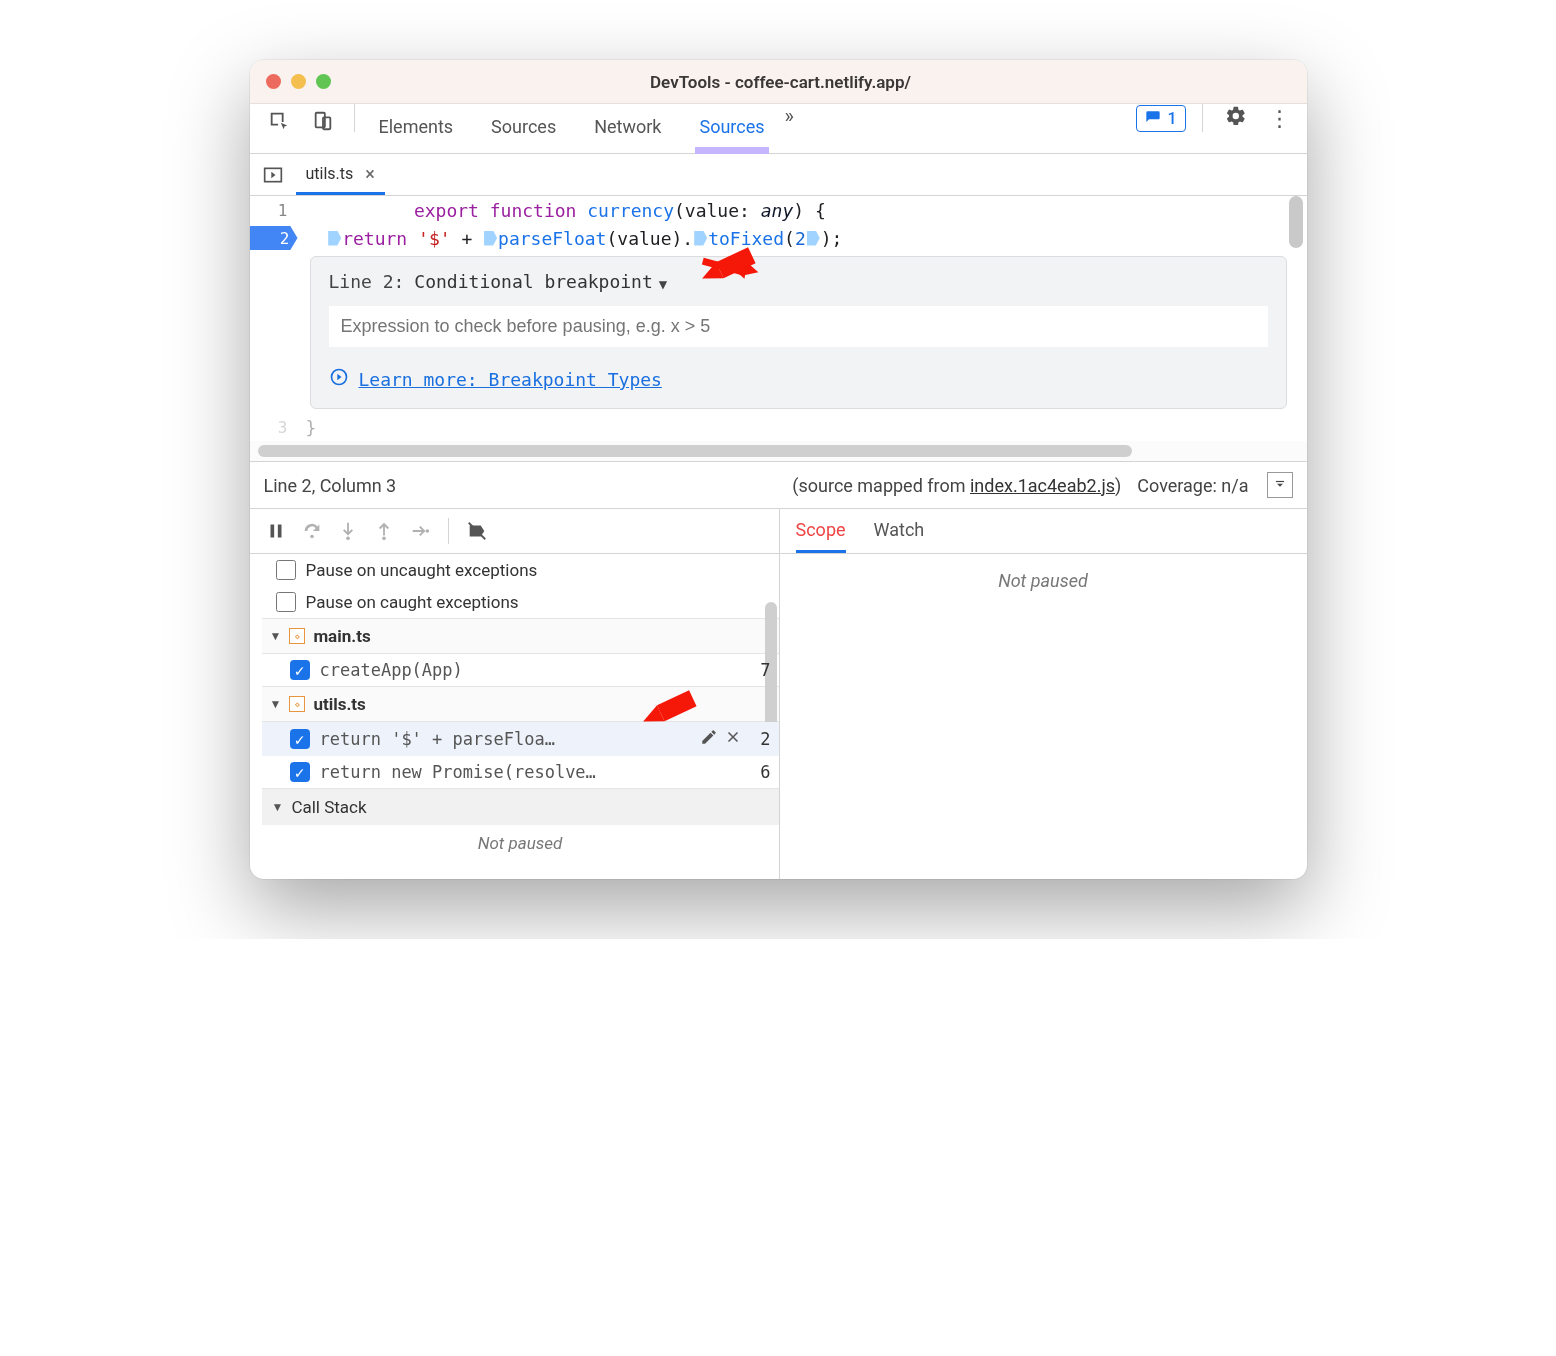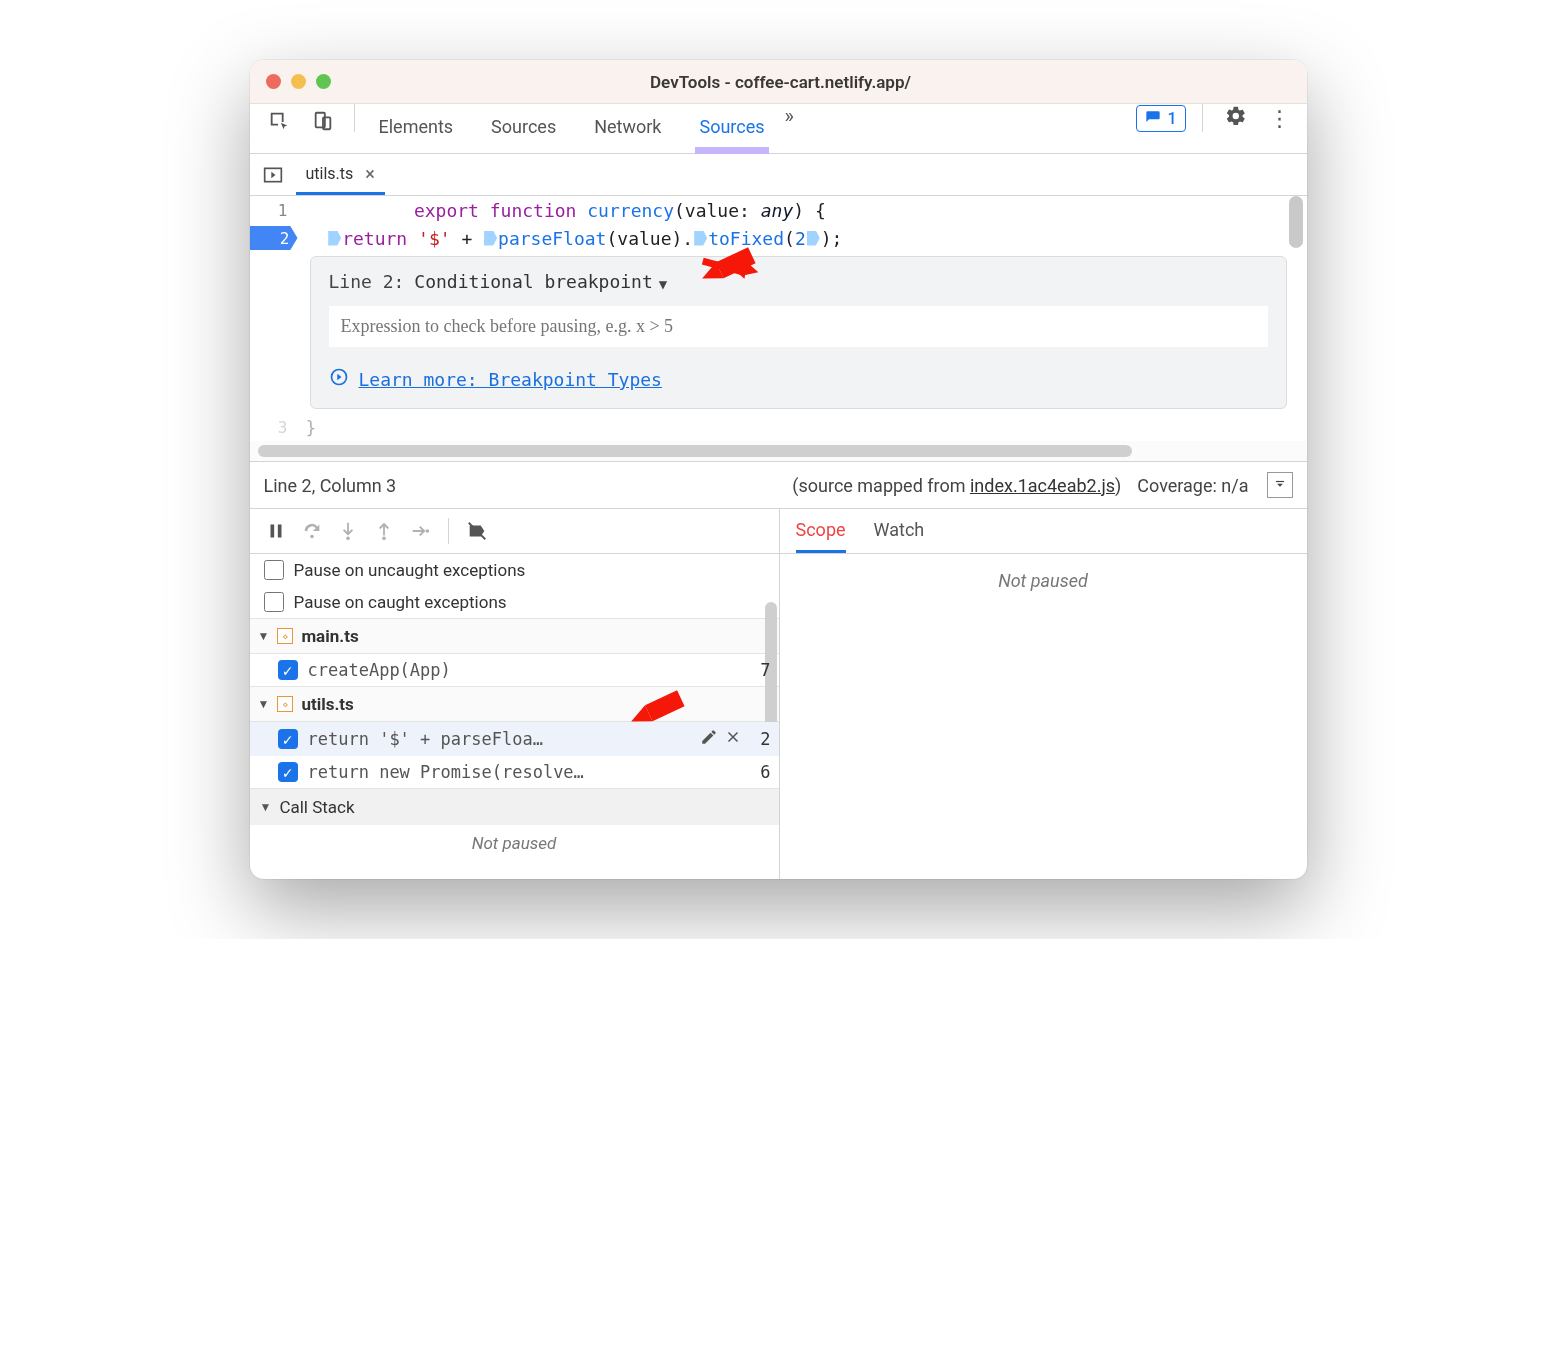--- a/index.html
+++ b/index.html
@@ -94,21 +94,21 @@
     background:#f1f3f4; border:1px solid #dadce0; border-radius:6px;
     padding: 14px 18px 16px;
     font-size: 18px;
   }
   .bp-header { display:flex; align-items:center; gap:10px; color:#444; }
   .bp-header .label { color:#444; }
   .bp-dd { display:flex; align-items:flex-end; gap:6px; color:#333; }
   .tri-down { font-size:14px; color:#444; }
   .bp-input {
     margin-top: 14px; background:#fff; border:none; width:100%;
-    padding: 10px 12px; font-family:Liberation Serif, serif; font-size:18px; color:#888;
+    padding: 10px 12px; font-family:Liberation Sans, sans-serif; font-size:18px; color:#888;
   }
   .bp-link { margin-top:20px; display:flex; align-items:center; gap:10px; }
   .bp-link a { color:#1a6fe0; font-size:18px; }
   .arrow-circle { color:#1a6fe0; font-size:20px; }
   
   .red-arrow {
     position:absolute; color:#f51707; font-size:48px; font-weight:900;
     transform: rotate(20deg);
     pointer-events:none;
   }
@@ -129,21 +129,21 @@
   .left-panel { width:530px; border-right:1px solid #d4d4d4; display:flex; flex-direction:column; position:relative; }
   .right-panel { flex:1; display:flex; flex-direction:column; }
   .dbg-toolbar { display:flex; align-items:center; gap:4px; padding:8px 10px; border-bottom:1px solid #d4d4d4; }
   .dbg-toolbar .ico { width:32px; height:28px; display:flex; align-items:center; justify-content:center; color:#555; }
   .dbg-toolbar .ico svg { width:22px; height:22px; }
   .dbg-toolbar .vsep { width:1px; height:26px; background:#d4d4d4; margin:0 8px; }
   .right-tabs { display:flex; gap:28px; padding:10px 16px 0; border-bottom:1px solid #d4d4d4; font-size:18px; }
   .right-tabs .rt { padding-bottom:10px; color:#555; }
   .right-tabs .rt.active { color:#ef4444; border-bottom:3px solid #1a73e8; }
   .not-paused { flex:1; display:flex; align-items:flex-start; justify-content:center; padding-top:16px; color:#777; font-style:italic; font-size:18px; }
-  .left-content { overflow:auto; font-size:17px; color:#333; position:relative; }
+  .left-content { overflow:auto; font-size:17px; color:#333; position:relative;padding-left:12px; }
   .chk-row { display:flex; align-items:center; gap:10px; padding:6px 14px; }
   .chk-row input { width:20px; height:20px; }
   .group-header { display:flex; align-items:center; gap:8px; padding:7px 8px; border-top:1px solid #e4e4e4; border-bottom:1px solid #e4e4e4; background:#fafafa; }
   .group-header.t2 { border-top:1px solid #e4e4e4; }
   .tri { font-size:12px; color:#555; }
   .file-ico {
     width:16px; height:16px; border:1.5px solid #e8963e; display:inline-flex; align-items:center; justify-content:center; font-size:10px; color:#e8963e; background:#fff;
   }
   .bp-row { display:flex; align-items:center; gap:10px; padding:6px 8px 6px 28px; font-family:"Menlo","Consolas",monospace; font-size:17px; color:#555; position:relative; }
   .bp-row .bluebox { width:20px; height:20px; background:#1a73e8; border-radius:4px; display:flex; align-items:center; justify-content:center; color:#fff; font-size:16px; flex-shrink:0; }

